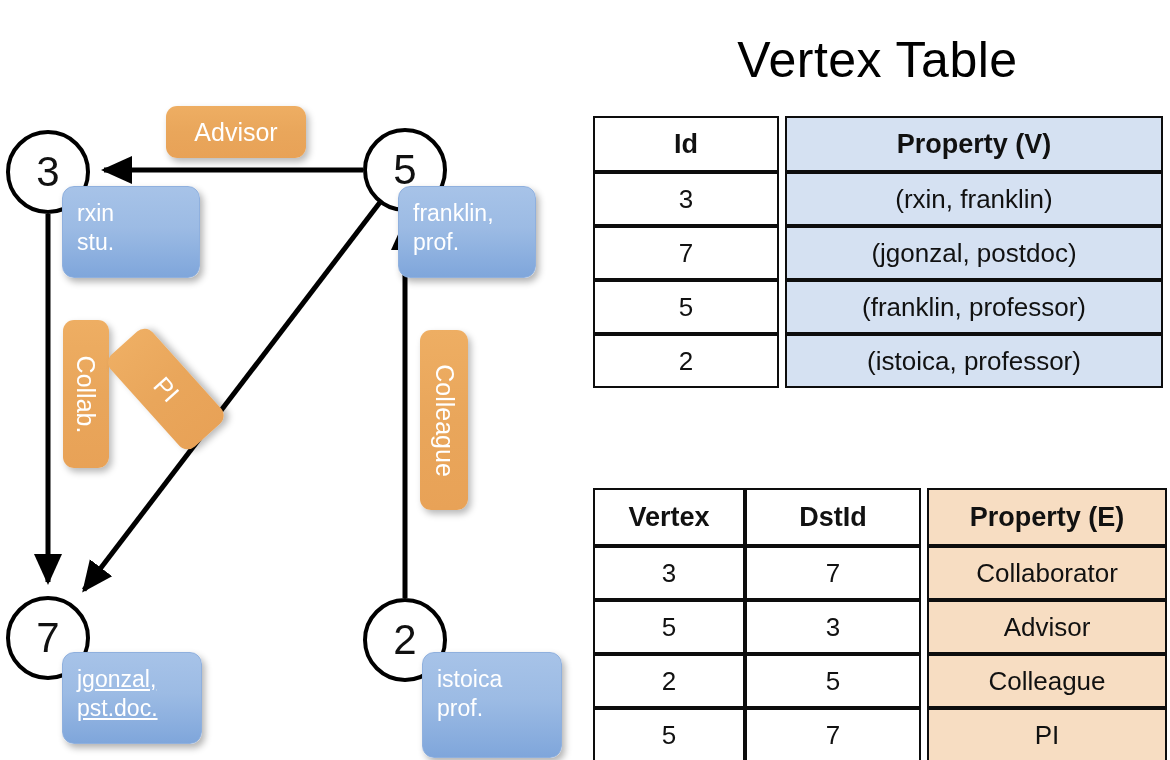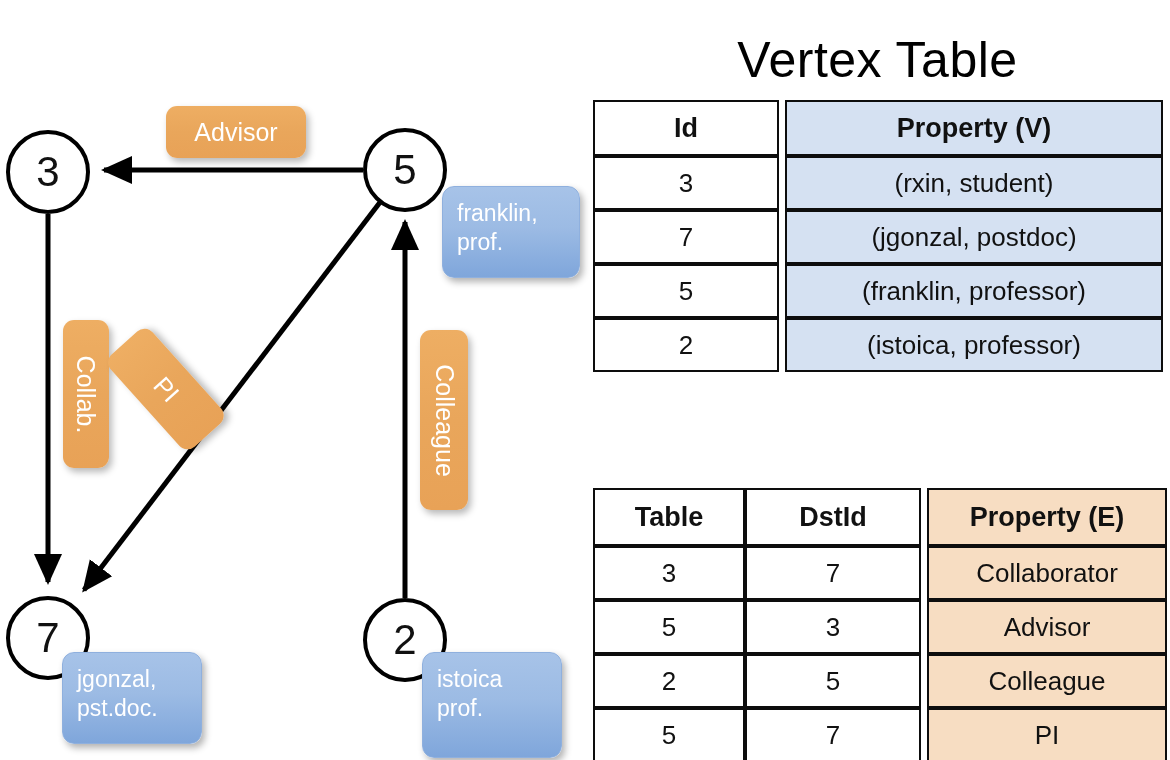--- a/index.html
+++ b/index.html
@@ -84,22 +84,22 @@
     color: #ffffff;
     font-family: "Liberation Sans", sans-serif;
     font-weight: 300;
     font-size: 23px;
     line-height: 29px;
     padding: 12px 0 12px 14px;
     box-sizing: border-box;
     z-index: 8;
   }
   #vprop-3 { left: 62px;  top: 186px; width: 138px; height: 92px; }
-  #vprop-5 { left: 442px; top: 186px; width: 138px; height: 92px; }
-  #vprop-7 { left: 62px;  top: 652px; width: 140px; height: 92px; }
+  #vprop-5 { left: 398px; top: 186px; width: 138px; height: 92px; }
+  #vprop-7 { left: 62px;  top: 652px; width: 140px; height: 92px; text-decoration: underline; }
   #vprop-2 { left: 422px; top: 652px; width: 140px; height: 106px; }
 
   
   .eprop {
     position: absolute;
     border-radius: 11px;
     background: linear-gradient(to bottom, #eeae63 0%, #e9a65b 50%, #e8a257 100%);
     border: 1px solid #e5a濃;
     box-shadow: 3px 4px 7px rgba(0,0,0,0.28);
     color: #ffffff;
@@ -153,21 +153,21 @@
   .gap-col {
     border: none !important;
     width: 6px;
     padding: 0 !important;
     background: #fff;
   }
   .fill-blue  { background: #d5e1f2; }
   .fill-peach { background: #f7ddc2; }
 
   
-  #vertex-table { left: 593px; top: 100px; border-radius: 16px; }
+  #vertex-table { left: 593px; top: 116px; border-radius: 16px; }
   #vertex-table .c-id   { width: 186px; }
   #vertex-table .c-prop { width: 378px; }
   #vertex-table tr.hdr td, #vertex-table tr.hdr th { height: 56px; }
   #vertex-table tr.row td { height: 54px; }
 
   
   #edge-table { left: 593px; top: 488px; }
   #edge-table .c-src  { width: 152px; }
   #edge-table .c-dst  { width: 176px; }
   #edge-table .c-prop { width: 240px; }
@@ -205,20 +205,24 @@
     <div class="node" id="node-5">
       <span>5</span>
     </div>
     <div class="node" id="node-7">
       <span>7</span>
     </div>
     <div class="node" id="node-2">
       <span>2</span>
     </div>
 
+    <div class="vprop" id="vprop-3">
+      <div>rxin</div>
+      <div>stu.</div>
+    </div>
     <div class="vprop" id="vprop-5">
       <div>franklin,</div>
       <div>prof.</div>
     </div>
     <div class="vprop" id="vprop-7">
       <div>jgonzal,</div>
       <div>pst.doc.</div>
     </div>
     <div class="vprop" id="vprop-2">
       <div>istoica</div>
@@ -242,21 +246,21 @@
   <table class="tbl" id="vertex-table">
     <tbody>
       <tr class="hdr">
         <th class="c-id">Id</th>
         <td class="gap-col"></td>
         <th class="c-prop fill-blue">Property (V)</th>
       </tr>
       <tr class="row">
         <td class="c-id">3</td>
         <td class="gap-col"></td>
-        <td class="c-prop fill-blue">(rxin, student)</td>
+        <td class="c-prop fill-blue">(rxin, franklin)</td>
       </tr>
       <tr class="row">
         <td class="c-id">7</td>
         <td class="gap-col"></td>
         <td class="c-prop fill-blue">(jgonzal, postdoc)</td>
       </tr>
       <tr class="row">
         <td class="c-id">5</td>
         <td class="gap-col"></td>
         <td class="c-prop fill-blue">(franklin, professor)</td>
@@ -265,21 +269,21 @@
         <td class="c-id">2</td>
         <td class="gap-col"></td>
         <td class="c-prop fill-blue">(istoica, professor)</td>
       </tr>
     </tbody>
   </table>
 
   <table class="tbl" id="edge-table">
     <tbody>
       <tr class="hdr">
-        <th class="c-src">Table</th>
+        <th class="c-src">Vertex</th>
         <th class="c-dst">DstId</th>
         <td class="gap-col"></td>
         <th class="c-prop fill-peach">Property (E)</th>
       </tr>
       <tr class="row">
         <td class="c-src">3</td>
         <td class="c-dst">7</td>
         <td class="gap-col"></td>
         <td class="c-prop fill-peach">Collaborator</td>
       </tr>

